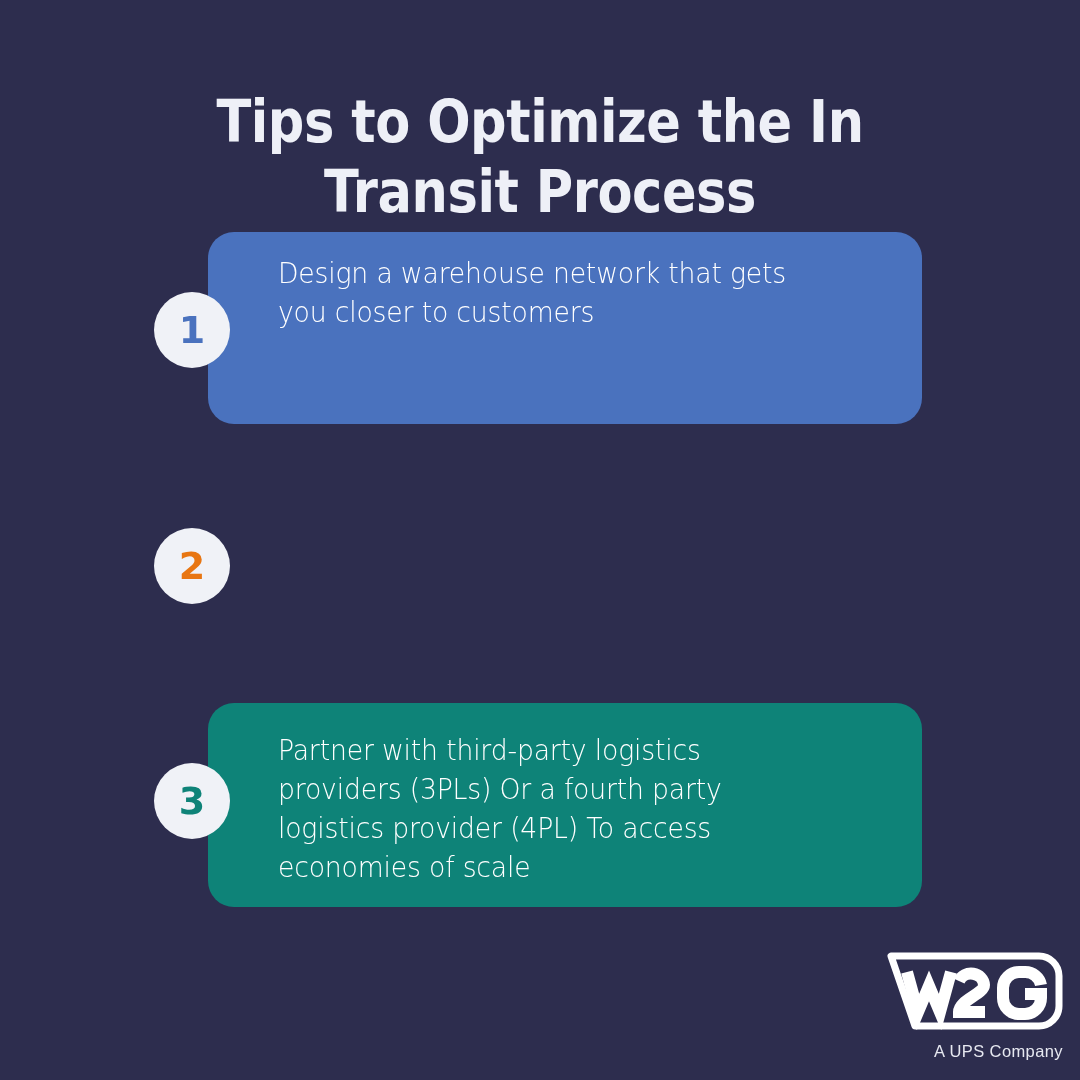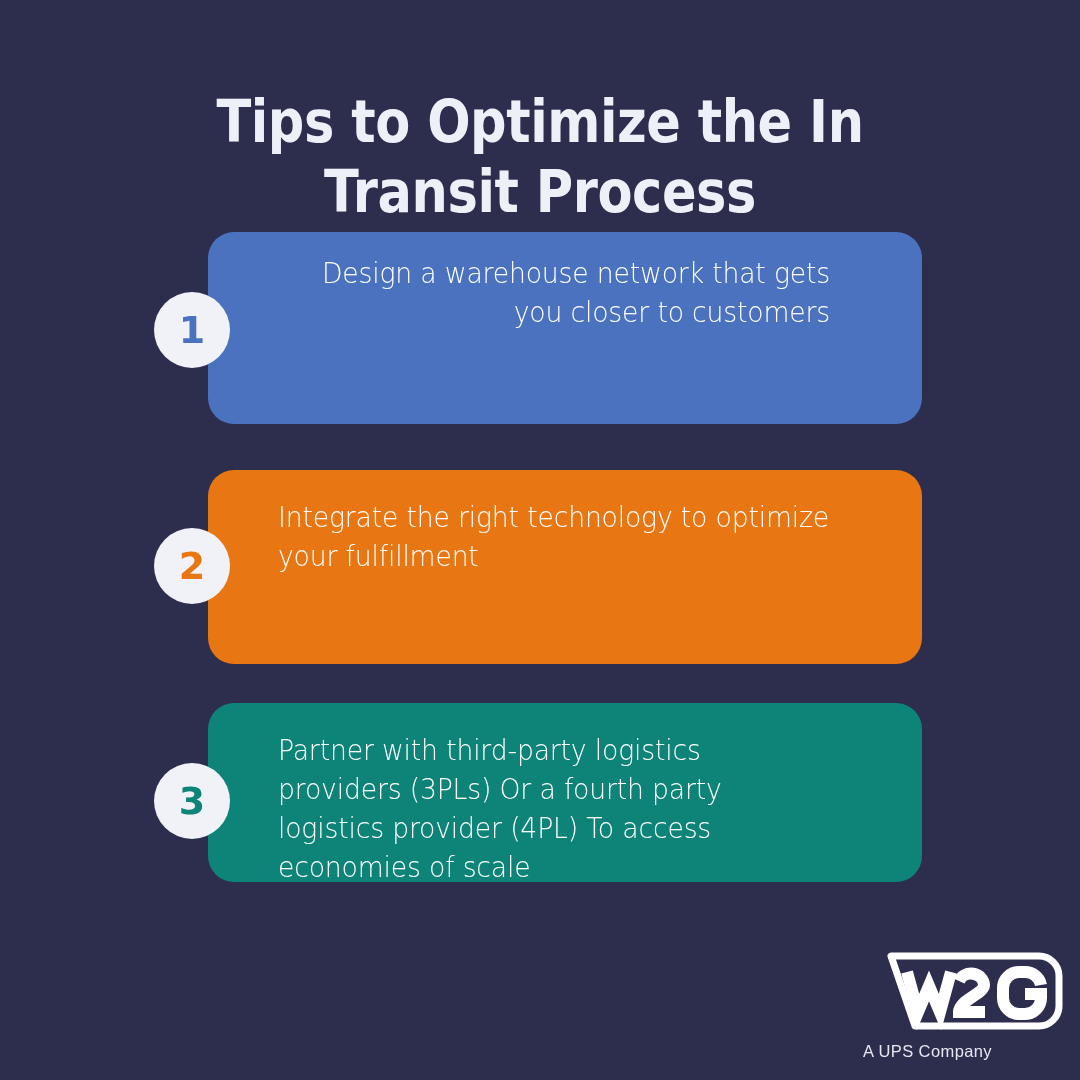--- a/index.html
+++ b/index.html
@@ -71,23 +71,23 @@
     display: flex;
     align-items: center;
     justify-content: center;
     font-family: "DejaVu Sans", "Liberation Sans", sans-serif;
     font-weight: bold;
     font-size: 38px;
     line-height: 1;
     z-index: 5;
   }
 
-  #card-1 { top: 232px; height: 192px; text-align: right; }
+  #card-1 { top: 232px; height: 192px; }
   #card-2 { top: 470px; height: 194px; }
-  #card-3 { top: 703px; height: 179px; }
+  #card-3 { top: 703px; height: 204px; }
 
   #badge-1 { left: 154px; top: 292px; }
   #badge-2 { left: 154px; top: 528px; }
   #badge-3 { left: 154px; top: 763px; }
 
   #card-2 .card-text { top: 28px; }
   #card-3 .card-text { top: 28px; }
 
   
   #logo-block {
@@ -96,43 +96,40 @@
     top: 950px;
     width: 200px;
   }
   #logo-mark {
     display: block;
     width: 200px;
     height: 86px;
   }
   #logo-tagline {
     margin-top: 6px;
-    text-align: left;
+    text-align: right;
     color: #e6e8f0;
     font-family: "Liberation Sans", sans-serif;
     font-size: 16.5px;
     letter-spacing: 0.4px;
   }
 </style>
 </head>
 <body style="background: rgb(45, 45, 78);">
 
 <div id="canvas" style="background: rgb(45, 45, 78); text-decoration: underline;">
 
   <h1 id="title" style="color: rgb(238, 240, 247);">Tips to Optimize the In
 Transit Process</h1>
 
   <div class="card" id="card-1" style="background: rgb(74, 114, 190);">
     <div class="card-text">Design a warehouse network that gets you closer to customers</div>
   </div>
   <div class="badge" id="badge-1" style="background: rgb(240, 242, 247); color: rgb(74, 114, 190);">1</div>
 
-  <div class="card" id="card-2" style="background: rgb(232, 118, 18);">
-    <div class="card-text">Integrate the right technology to optimize your fulfillment</div>
-  </div>
   <div class="badge" id="badge-2" style="background: rgb(240, 242, 247); color: rgb(232, 118, 18);">2</div>
 
   <div class="card" id="card-3" style="background: rgb(14, 131, 120);">
     <div class="card-text">Partner with third-party logistics providers (3PLs) Or a fourth party logistics provider (4PL) To access economies of scale</div>
   </div>
   <div class="badge" id="badge-3" style="background: rgb(240, 242, 247); color: rgb(14, 131, 120);">3</div>
 
   <div id="logo-block">
     <svg id="logo-mark" viewBox="0 0 200 86">
 

